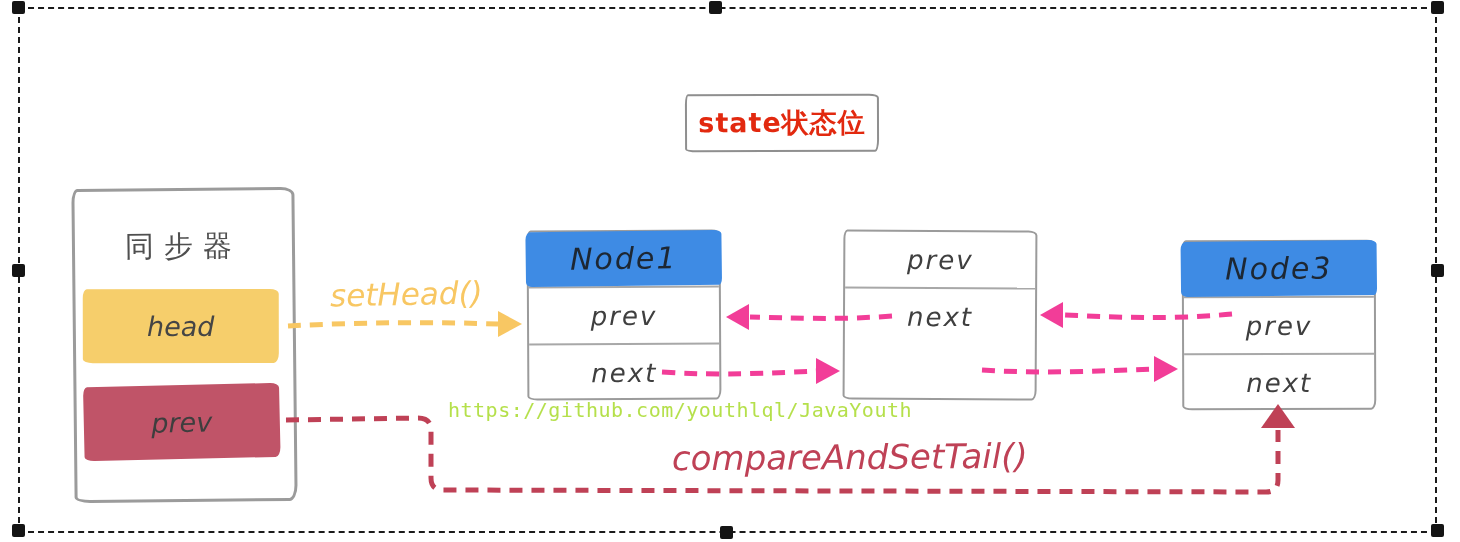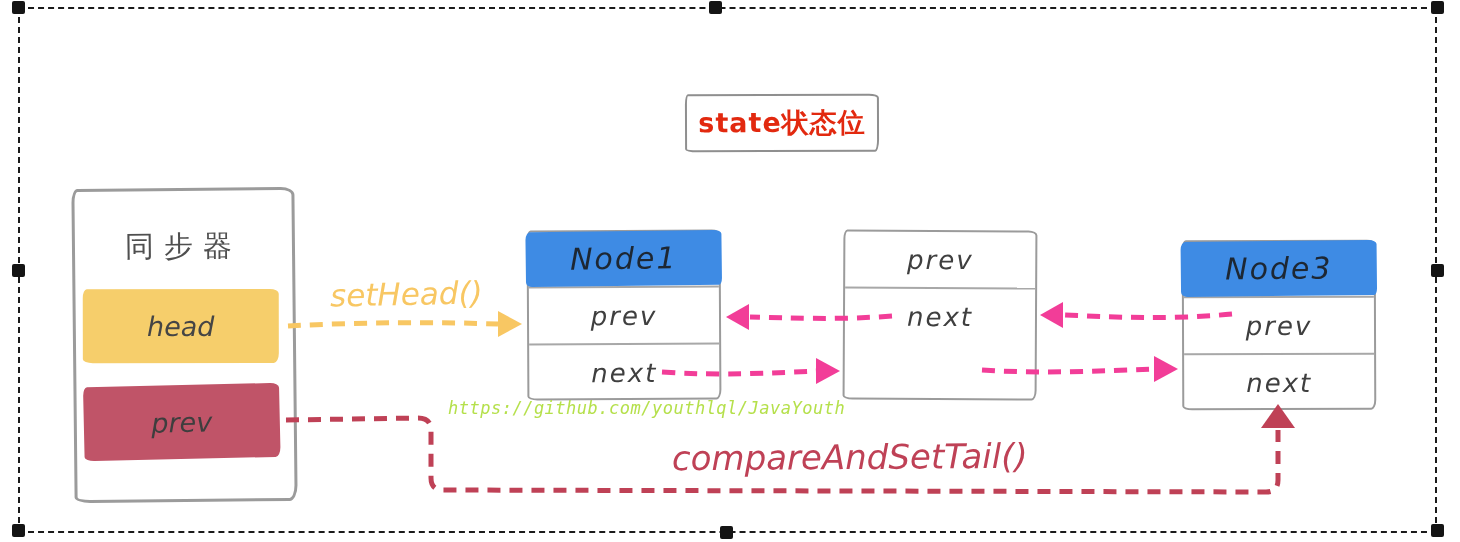--- a/index.html
+++ b/index.html
@@ -51,21 +51,21 @@
   }
   .node-row{
     height:55px;display:flex;align-items:center;justify-content:center;
     border-top:2px solid #a8a8a8;
     font-style:italic;font-size:26px;color:#3f3f3f;letter-spacing:2px;
   }
   .node-row:first-of-type{border-top:none;}
   
   .anno{position:absolute;white-space:nowrap;}
   .set-head{left:330px;top:276px;font-style:italic;font-size:31px;transform:rotate(-1.2deg);}
-  .url{left:448px;top:398px;font-family:"DejaVu Sans Mono", monospace;font-size:17px;letter-spacing:.5px;font-style:italic;}
+  .url{left:448px;top:398px;font-family:"DejaVu Sans Mono", monospace;font-size:20px;letter-spacing:.5px;}
   .cast{left:672px;top:437px;font-style:italic;font-size:34px;transform:rotate(-.4deg);}
   svg.overlay{position:absolute;left:0;top:0;pointer-events:none;}
 </style>
 </head>
 <body>
 
 <div id="canvas">
 
   <div class="marquee"></div>
   <div class="handle" style="left:12px;top:1px"></div>

